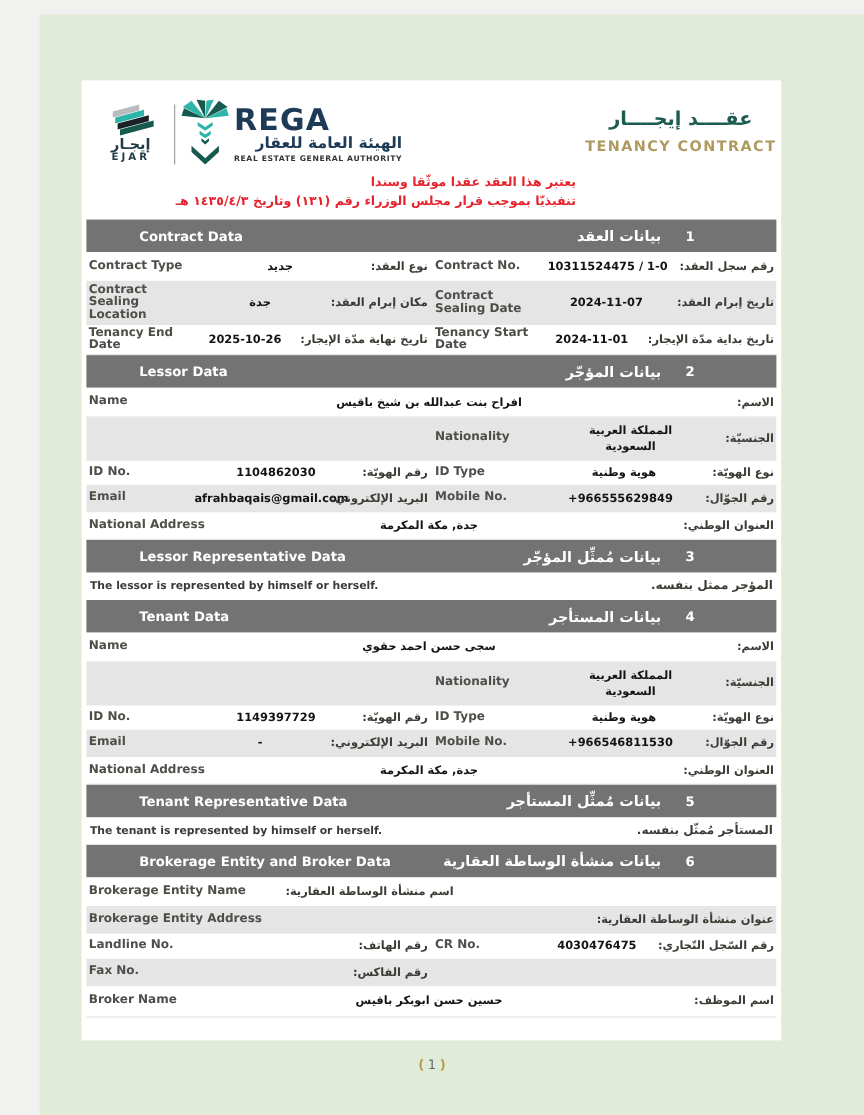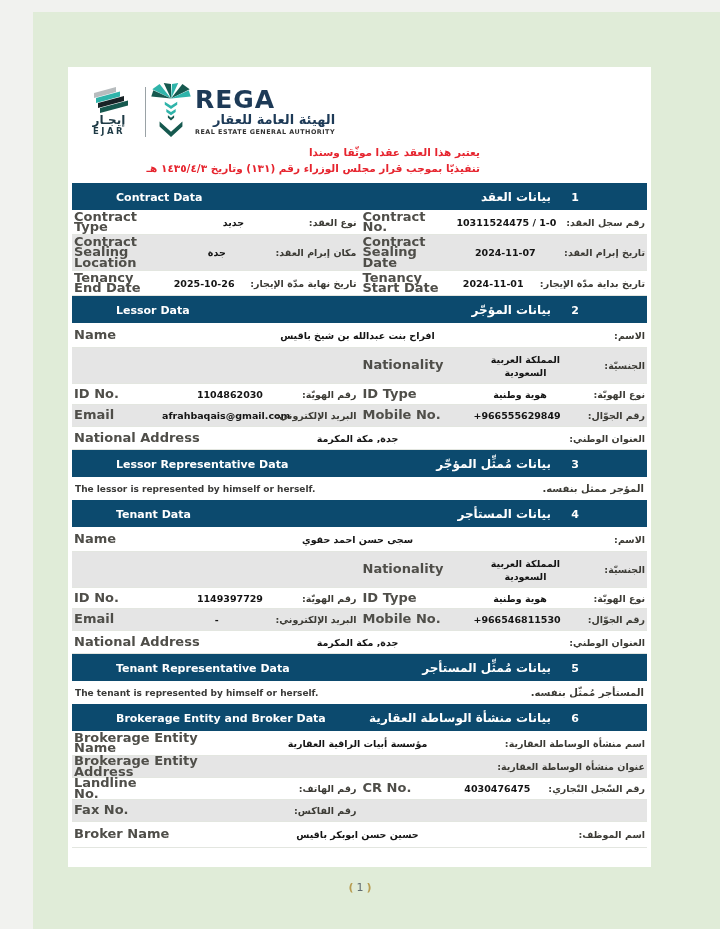--- a/index.html
+++ b/index.html
@@ -23,35 +23,35 @@
   .doc-title{position:absolute;right:0;top:4px;text-align:center;}
   .doc-title-ar{font-size:16px;font-weight:bold;color:#1b5b50;direction:rtl;unicode-bidi:plaintext;}
   .doc-title-en{font-size:12px;font-weight:bold;color:#ae9a5e;letter-spacing:1.2px;margin-top:7px;}
 
   .notice{margin-top:5px;text-align:right;padding-right:167px;color:#e6242e;font-weight:bold;
     font-size:10.5px;line-height:16px;}
   .notice div{direction:rtl;unicode-bidi:plaintext;}
   .gap{height:7px;}
 
   
-  .sec{position:relative;height:27px;background:#0c4a6e;color:#fff;}
+  .sec{position:relative;height:27px;background:#737373;color:#fff;}
   .sec-en{position:absolute;left:44px;top:50%;transform:translateY(-50%);font-size:11px;font-weight:bold;}
   .sec-ar{position:absolute;right:96px;top:50%;transform:translateY(-50%);font-size:12px;font-weight:bold;
     direction:rtl;unicode-bidi:plaintext;white-space:nowrap;}
   .sec-num{position:absolute;right:68px;top:50%;transform:translateY(-50%);font-size:11px;font-weight:bold;}
 
   
   .row{display:flex;align-items:center;border-bottom:1px solid #e3e6e0;box-sizing:border-box;
     padding:0 2px;background:#fff;}
   .row.shaded{background:#e5e5e5;}
   .h21{min-height:21px}.h22{min-height:22px}.h23{min-height:23px}.h25{min-height:25px}
   .h26{min-height:26px}.h36{min-height:36px}
   .half{flex:1 1 0;display:flex;align-items:center;min-width:0;}
   .half+.half{padding-left:6px;}
-  .len{flex:0 0 88px;font-size:13px;font-weight:bold;color:#4f4e49;line-height:10.5px;}
+  .len{flex:0 0 88px;font-size:10px;font-weight:bold;color:#4f4e49;line-height:10.5px;}
   .len.wide{flex:0 0 150px;}
   .val{flex:1 1 auto;text-align:center;font-size:9.5px;font-weight:bold;color:#141414;
     unicode-bidi:plaintext;line-height:13px;min-width:0;}
   .val .narrow{display:inline-block;max-width:110px;unicode-bidi:plaintext;}
   .lar{flex:0 0 auto;font-size:9.5px;font-weight:bold;color:#3c3b35;text-align:right;
     unicode-bidi:plaintext;padding-left:4px;white-space:nowrap;}
   .lar.wide{flex:0 0 150px;text-align:right;}
 
   
   .note-row{display:flex;justify-content:space-between;align-items:center;min-height:23px;padding:0 3px;}
@@ -94,20 +94,24 @@
         <polygon points="15.5,25 20,28 24.5,25 24.5,28 20,31 15.5,28" fill="#2fb4aa"></polygon>
         <polygon points="17,31 20,33.5 23,31 23,33.5 20,36 17,33.5" fill="#16594f"></polygon>
         <polygon points="9,37 20,47 31,37 31,42 20,52 9,42" fill="#16594f"></polygon>
       </svg>
       <div class="rega-text">
         <div class="rega-name">REGA</div>
         <div class="rega-ar">الهيئة العامة للعقار</div>
         <div class="rega-en">REAL ESTATE GENERAL AUTHORITY</div>
       </div>
     </div>
+    <div class="doc-title">
+      <div class="doc-title-ar">عقــــد إيجــــار</div>
+      <div class="doc-title-en">TENANCY CONTRACT</div>
+    </div>
   </div>
 
   <div class="notice">
     <div>يعتبر هذا العقد عقدا موثّقا وسندا</div>
     <div>تنفيذيّا بموجب قرار مجلس الوزراء رقم (١٣١) وتاريخ ١٤٣٥/٤/٣ هـ</div>
   </div>
   <div class="gap"></div>
 
   <div class="sec">
     <span class="sec-en">Contract Data</span>
@@ -267,21 +271,20 @@
     <span class="note-ar">المستأجر مُمثّل بنفسه.</span>
   </div>
 
   <div class="sec">
     <span class="sec-en">Brokerage Entity and Broker Data</span>
     <span class="sec-ar">بيانات منشأة الوساطة العقارية</span>
     <span class="sec-num">6</span>
   </div>
   <div class="row h25">
     <span class="len wide">Brokerage Entity Name</span>
-    <span class="val">مؤسسة أبيات الراقية العقارية</span>
     <span class="lar wide">اسم منشأة الوساطة العقارية:</span>
   </div>
   <div class="row h22 shaded">
     <span class="len wide">Brokerage Entity Address</span>
     <span class="val"></span>
     <span class="lar wide">عنوان منشأة الوساطة العقارية:</span>
   </div>
   <div class="row h22">
     <div class="half">
       <span class="len">Landline No.</span>

